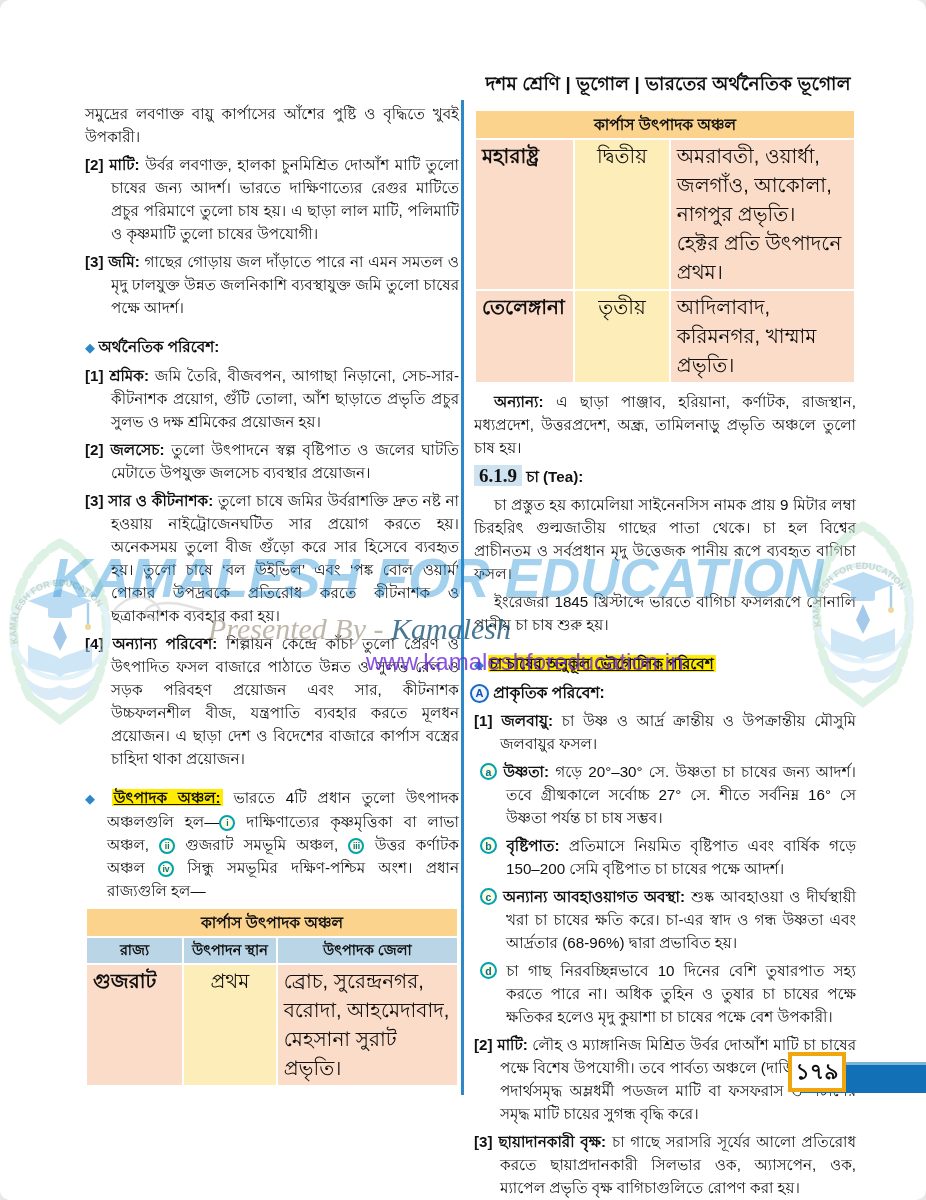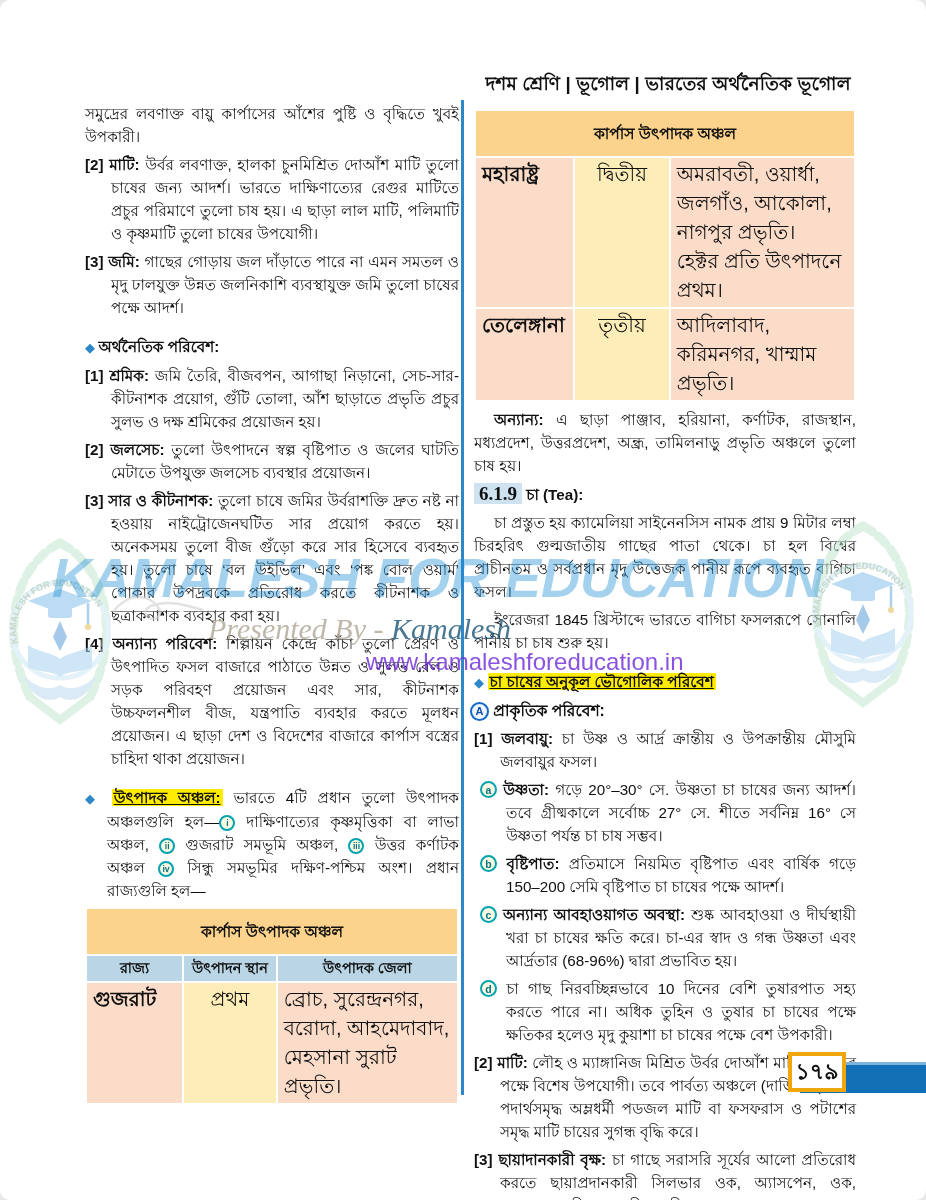--- a/index.html
+++ b/index.html
@@ -28,21 +28,21 @@
   .sec-num{background:var(--section-chip-blue,#cfe2ef);font-weight:bold;font-family:"Liberation Serif",serif;
            padding:0 5px;font-size:19px;}
   .circ{display:inline-block;text-indent:0;width:17px;height:17px;line-height:14px;border-radius:50%;
         border:2px solid var(--circle-teal,#00a3ae);color:#00737e;background:#fdf9e3;font-size:10.5px;
         font-weight:bold;text-align:center;vertical-align:1px;box-sizing:border-box;}
   .circ-i{width:16px;height:16px;line-height:12px;font-size:8.5px;}
   .circ-A{border-color:var(--circle-blue,#1668c9);color:#0f4fae;background:#eef5ff;width:19px;height:19px;
           line-height:15px;font-size:11px;}
   
   table.prod{width:100%;border-collapse:separate;border-spacing:2px;margin:5px 0 6px;text-indent:0;text-align:left;}
-  .prod th.title{background:var(--table-title-bg,#fcd38c);font-size:15.5px;padding:11px 4px;text-align:center;}
+  .prod th.title{background:var(--table-title-bg,#fcd38c);font-size:15.5px;padding:2px 4px;text-align:center;}
   .prod th.colh{background:var(--table-colhdr-bg,#bad6e6);font-size:14.5px;padding:1px 4px;text-align:center;}
   .prod td{font-size:20px;padding:2px 6px;vertical-align:top;line-height:1.45;}
   .prod td.state{background:var(--table-cell-pink,#fbdcc9);font-weight:bold;width:26%;}
   .prod td.rank{background:var(--table-cell-yellow,#fdedb8);width:25%;text-align:center;}
   .prod td.dist{background:var(--table-cell-pink,#fbdcc9);white-space:pre-line;}
   
   .wm-title{position:absolute;left:52px;top:545px;font-size:56px;font-weight:bold;font-style:italic;
             color:#1d8fd4;opacity:.40;white-space:nowrap;transform:scaleX(.97);transform-origin:left;z-index:3;pointer-events:none;}
   .wm-presented{position:absolute;left:208px;top:612px;font-size:30px;font-style:italic;z-index:3;
                 font-family:"Liberation Serif",serif;color:#a9a08e;opacity:.75;pointer-events:none;}

